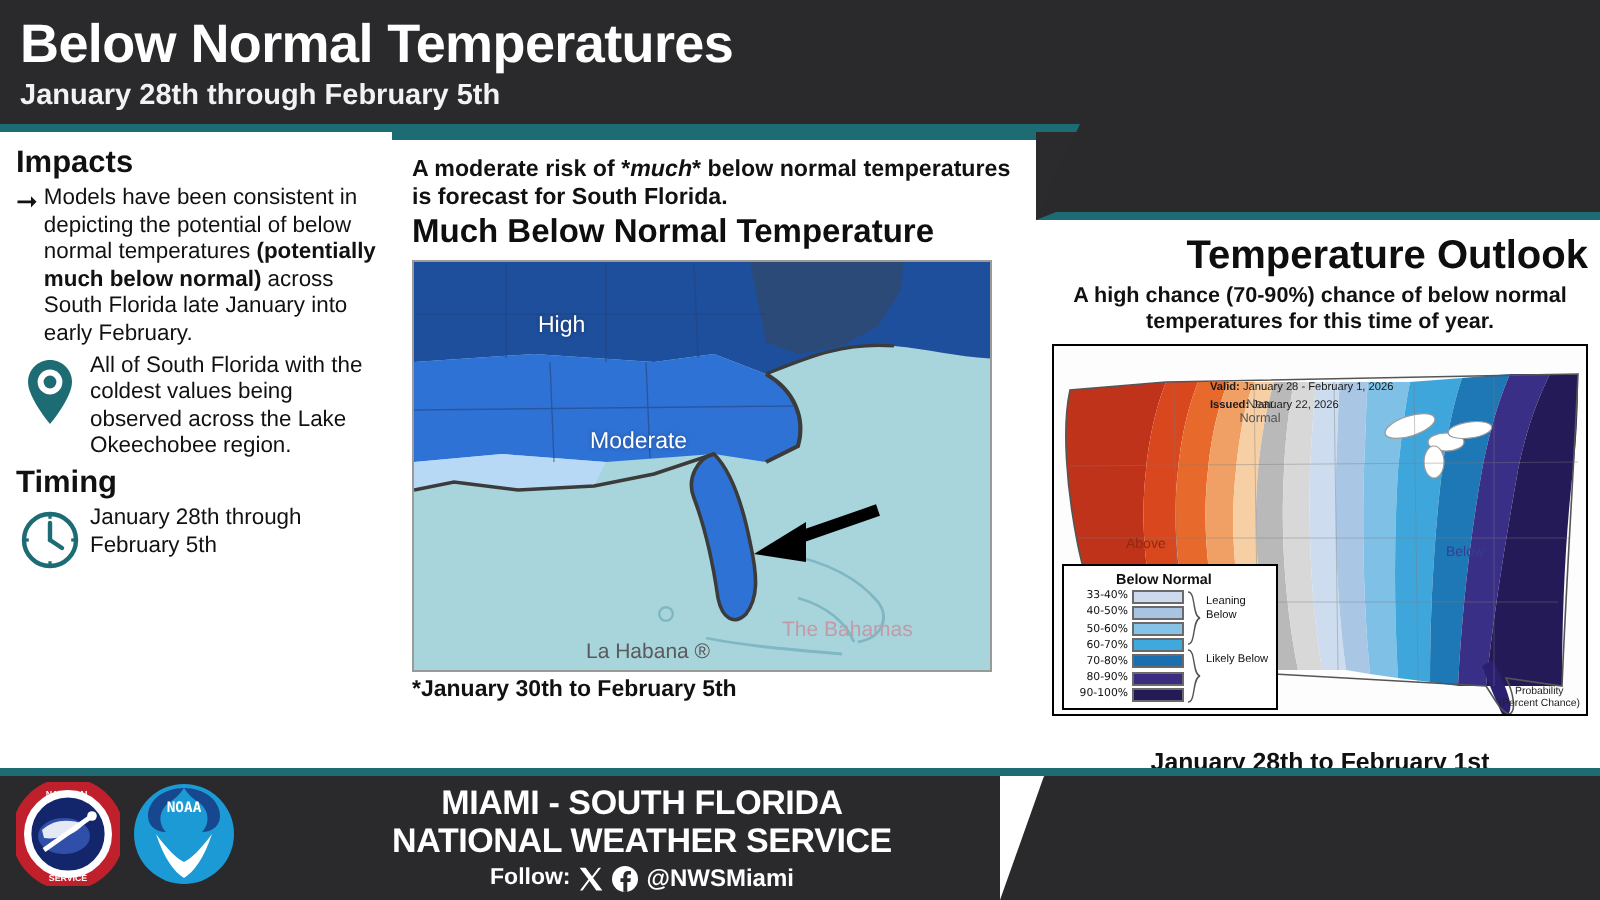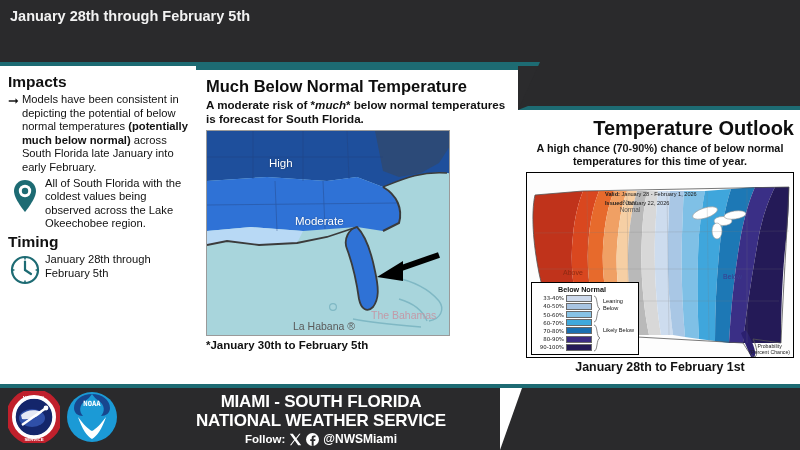--- a/index.html
+++ b/index.html
@@ -67,21 +67,21 @@
   #center-sub {
     font-size: 11.6px; font-weight: bold; color: #111; line-height: 14.2px;
     margin-top: 2px;
   }
   #center-footnote {
     font-size: 11.5px; font-weight: bold; color: #111; margin-top: 3px;
   }
 
   
   #riskmap {
-    position: relative; width: 244px; height: 206px; margin-top: 4px;
+    position: relative; width: 290px; height: 206px; margin-top: 4px;
     background: #a8d5dc; overflow: hidden;
     border: 1px solid #9a9a9a;
   }
   .risk-label {
     position: absolute; color: #fff; font-size: 11.5px; z-index: 6;
     text-shadow: 0 0 2px rgba(0,0,0,.35);
   }
   .geo-label {
     position: absolute; font-size: 10.5px; z-index: 7;
   }
@@ -120,21 +120,21 @@
     font-size: 12.5px; color: #2a2a2a; z-index: 9;
     font-family: "DejaVu Sans", sans-serif;
   }
   .outlook-meta {
     position: absolute; z-index: 9; font-size: 5.6px; color: #1a1a1a;
     white-space: nowrap;
   }
   .outlook-meta b { font-weight: bold; }
   #right-caption {
     font-size: 12.4px; font-weight: bold; color: #111;
-    text-align: center; margin-top: 2px;
+    text-align: center; margin-top: 16px;
   }
 
   
   #legend {
     position: absolute; left: 4px; bottom: 2px; width: 108px;
     background: #fff; border: 1.6px solid #000; z-index: 10;
     padding: 2px 3px 3px 4px;
   }
   #legend-title { font-size: 7.2px; font-weight: bold; color: #111; margin-left: 22px; }
   .lg-row { display: flex; align-items: center; height: 8.2px; }
@@ -188,20 +188,21 @@
   }
   #footer-notch-rule {
     position: absolute; left: 500px; top: -4px; width: 40px; height: 5px;
     background: #1d6b73; clip-path: polygon(0 0, 24px 0, 22px 5px, 0 5px);
   }
 </style>
 </head>
 <body>
 
 <div id="header">
+  <div id="header-title">Below Normal Temperatures</div>
   <div id="header-sub">January 28th through February 5th</div>
 </div>
 <div id="header-rule"></div>
 
 <div id="sidebar">
 
   <div class="sb-head">Impacts</div>
   <div class="sb-block">
     <div class="arrow-bullet">➞</div>
     <div class="sb-text">
@@ -232,24 +233,24 @@
         <line x1="2" y1="15" x2="4.4" y2="15" stroke="#1d6b73" stroke-width="1.6"></line>
         <line x1="25.6" y1="15" x2="28" y2="15" stroke="#1d6b73" stroke-width="1.6"></line>
       </svg>
     </div>
     <div class="sb-text">January 28th through February 5th</div>
   </div>
 </div>
 
 <div id="center-banner"></div>
 <div id="center">
-  <div id="center-title">Much Below Normal Temperature</div>
   <div id="center-sub">
     <span>A moderate risk of *</span><i>much</i><span>* below normal temperatures is forecast for South Florida.</span>
   </div>
+  <div id="center-title">Much Below Normal Temperature</div>
 
   <div id="riskmap">
     <svg width="304" height="206" viewBox="0 0 304 206" style="position:absolute;left:0;top:0">
 
       <rect x="0" y="0" width="304" height="206" fill="#a8d5dc"></rect>
 
       <path d="M0,0 L304,0 L304,48 C280,50 262,44 240,42 C214,40 196,48 176,56 L150,46 L120,50 L60,46 L0,50 Z" fill="#1e4f9c"></path>
 
       <path d="M168,0 L245,0 L243,15 L232,32 L214,42 L192,46 L176,40 Z" fill="#2c4a78"></path>
 
@@ -281,21 +282,21 @@
       </g>
       <circle cx="126" cy="176" r="3.4" fill="none" stroke="#7fb8c4" stroke-width="1.2"></circle>
 
       <g>
         <line x1="232" y1="124" x2="186" y2="140" stroke="#000" stroke-width="6"></line>
         <polygon points="170,146 196,130 196,150" fill="#000"></polygon>
       </g>
     </svg>
     <div class="risk-label" style="left:62px;top:26px">High</div>
     <div class="risk-label" style="left:88px;top:84px">Moderate</div>
-    <div class="geo-label" style="left:164px;top:178px;color:#c39aa8">The Bahamas</div>
+    <div class="geo-label" style="left:184px;top:178px;color:#c39aa8">The Bahamas</div>
     <div class="geo-label" style="left:86px;top:189px;color:#5a5a5a">La Habana ®</div>
   </div>
 
   <div id="center-footnote">*January 30th to February 5th</div>
 </div>
 
 <div id="tr-wedge"></div>
 <div id="tr-wedge-rule"></div>
 
 <div id="right">

